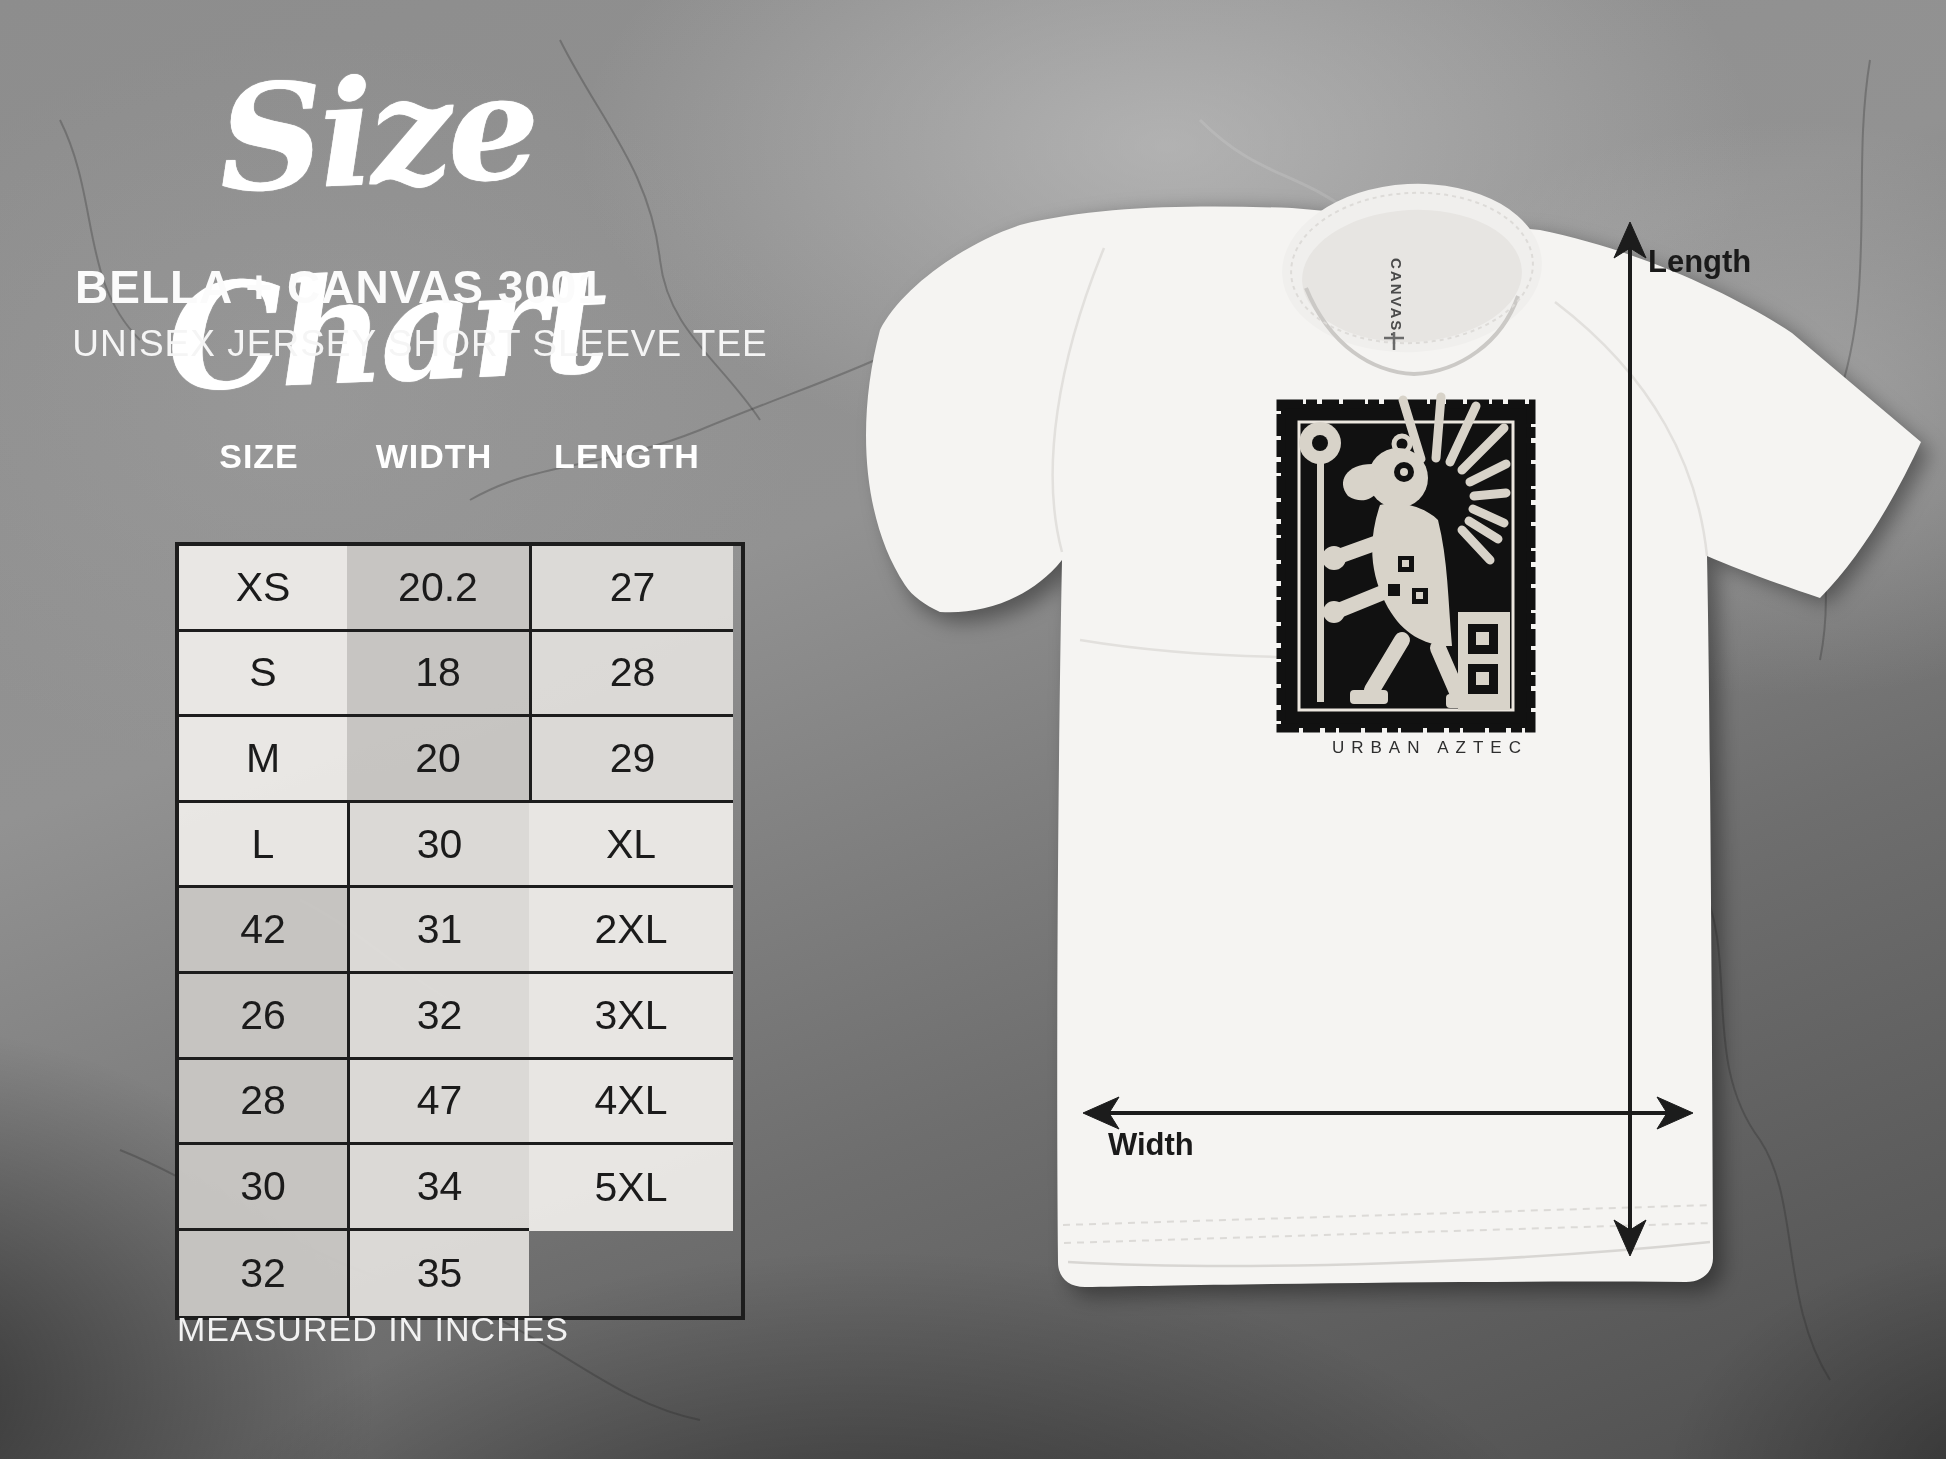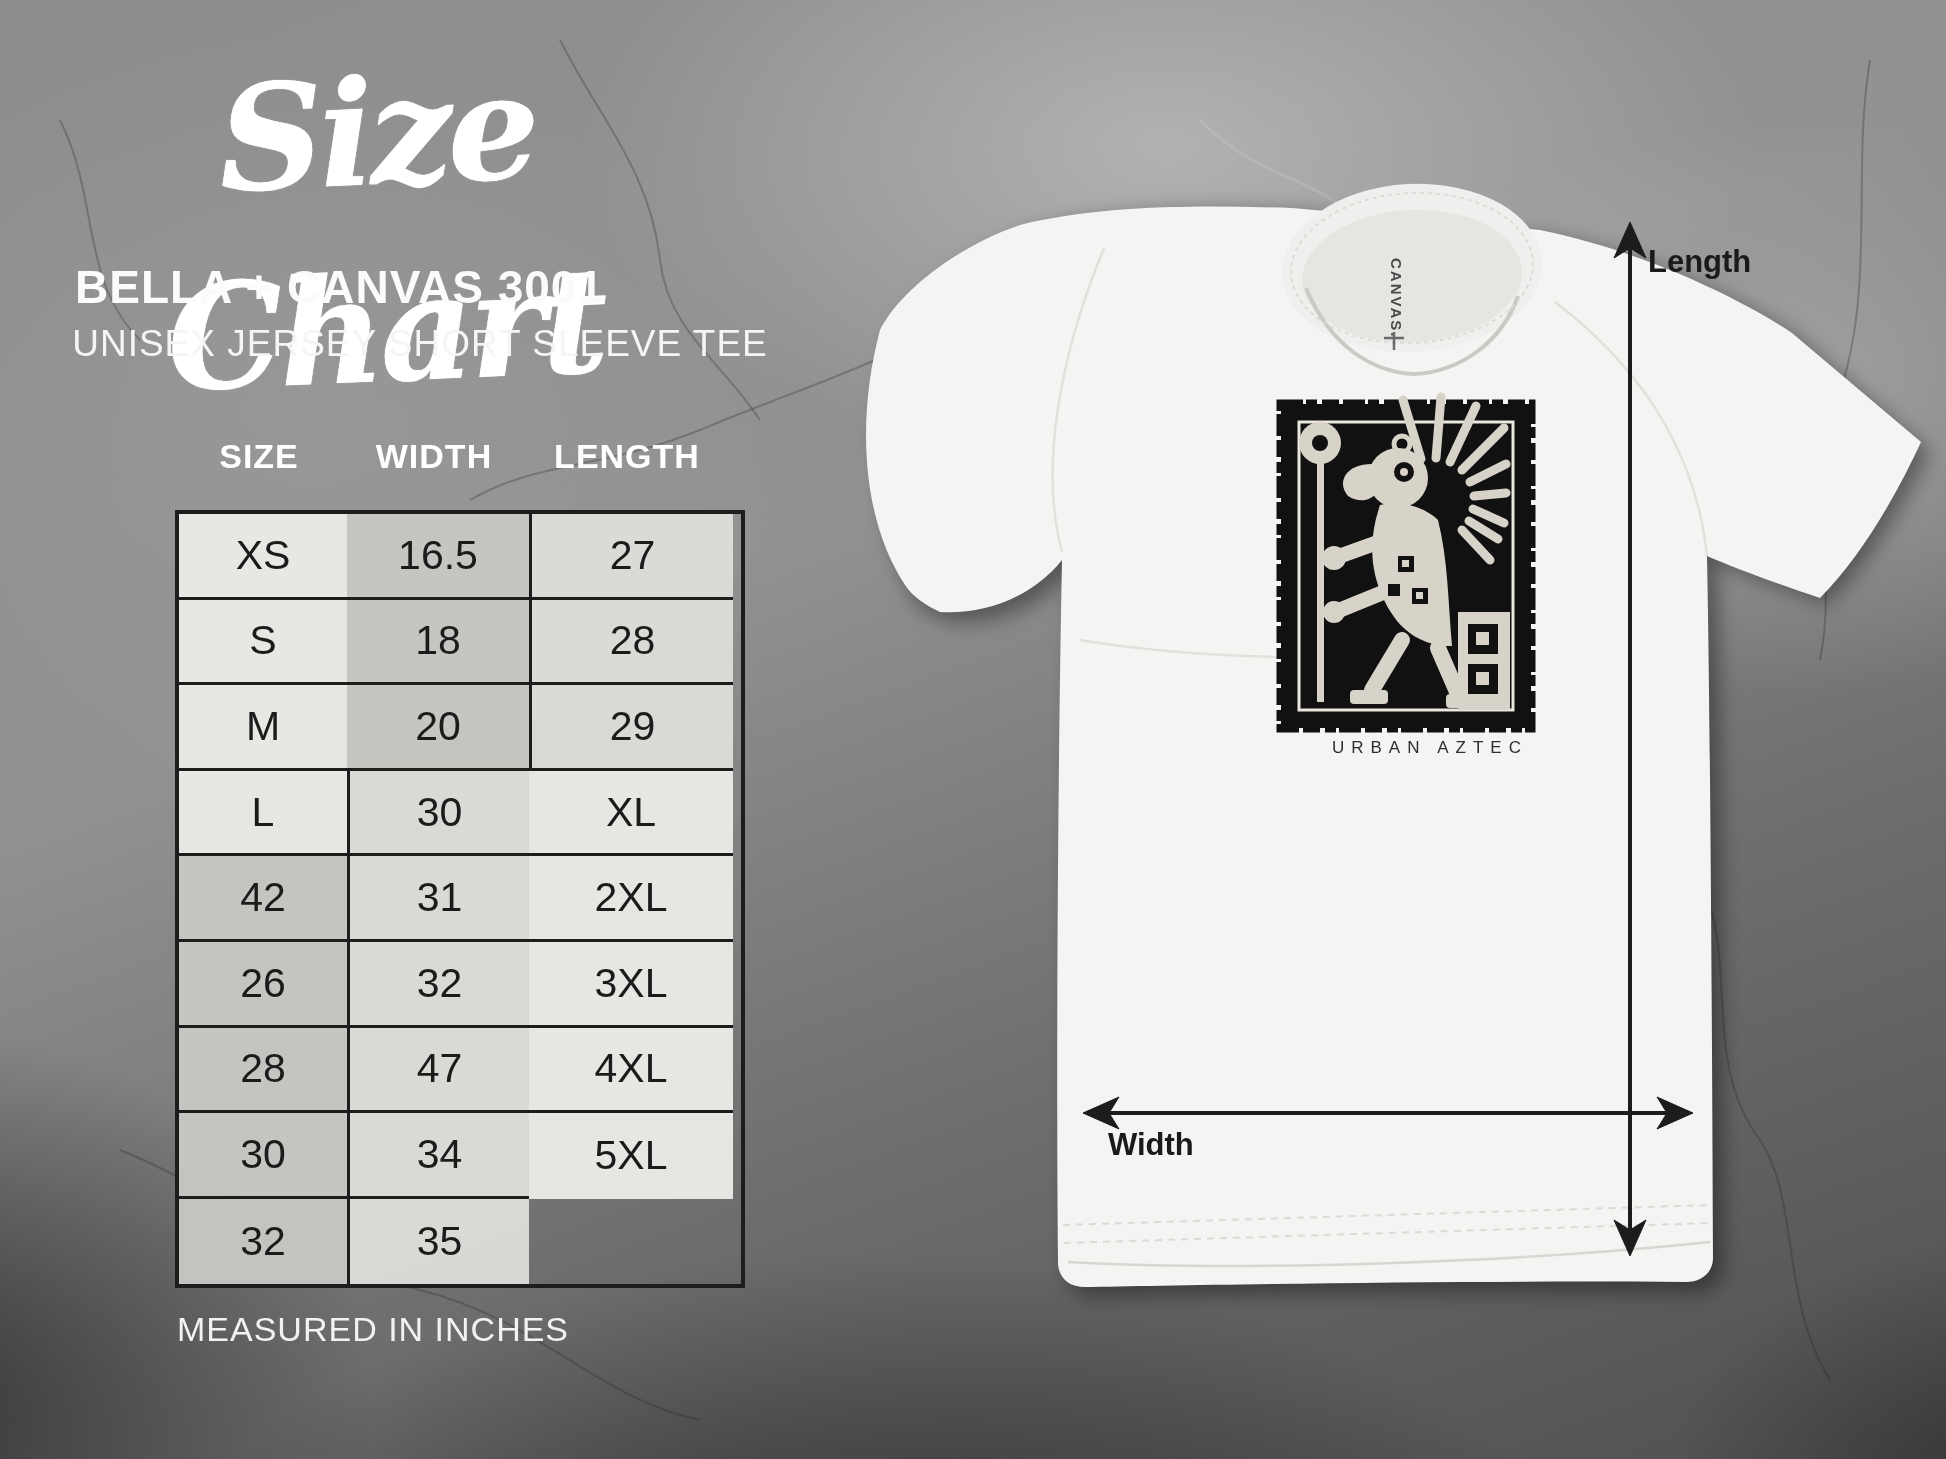--- a/index.html
+++ b/index.html
@@ -45,21 +45,21 @@
   .table-header{
     left:175px;top:427px;width:562px;height:58px;
     display:grid;grid-template-columns:168px 182px 204px;
     align-items:center;
   }
   .table-header .hcell{
     text-align:center;color:#ffffff;
     font-size:34px;font-weight:700;letter-spacing:1px;
   }
   .size-table{
-    left:175px;top:510px;width:562px;
+    left:175px;top:542px;width:562px;
     border:4px solid #1d1d1d;
     display:grid;
     grid-template-columns:168px 182px 204px;
     grid-auto-rows:85.6px;
     box-sizing:content-box;
     text-align:center;
   }
   .size-table .cell{
     display:flex;align-items:center;justify-content:center;
     font-size:41px;font-weight:500;color:#1b1b1b;
@@ -103,21 +103,21 @@
   <div class="abs table-header">
     <div class="hcell">SIZE</div>
     <div class="hcell">WIDTH</div>
     <div class="hcell">LENGTH</div>
   </div>
 
   <div class="abs product-line2">UNISEX JERSEY SHORT SLEEVE TEE</div>
 
   <div class="abs size-table">
     <div class="cell c1">XS</div>
-    <div class="cell c2">16.5</div>
+    <div class="cell c2">20.2</div>
     <div class="cell c3">27</div>
 
     <div class="cell c1">S</div>
     <div class="cell c2">18</div>
     <div class="cell c3">28</div>
 
     <div class="cell c1">M</div>
     <div class="cell c2">20</div>
     <div class="cell c3">29</div>
 

